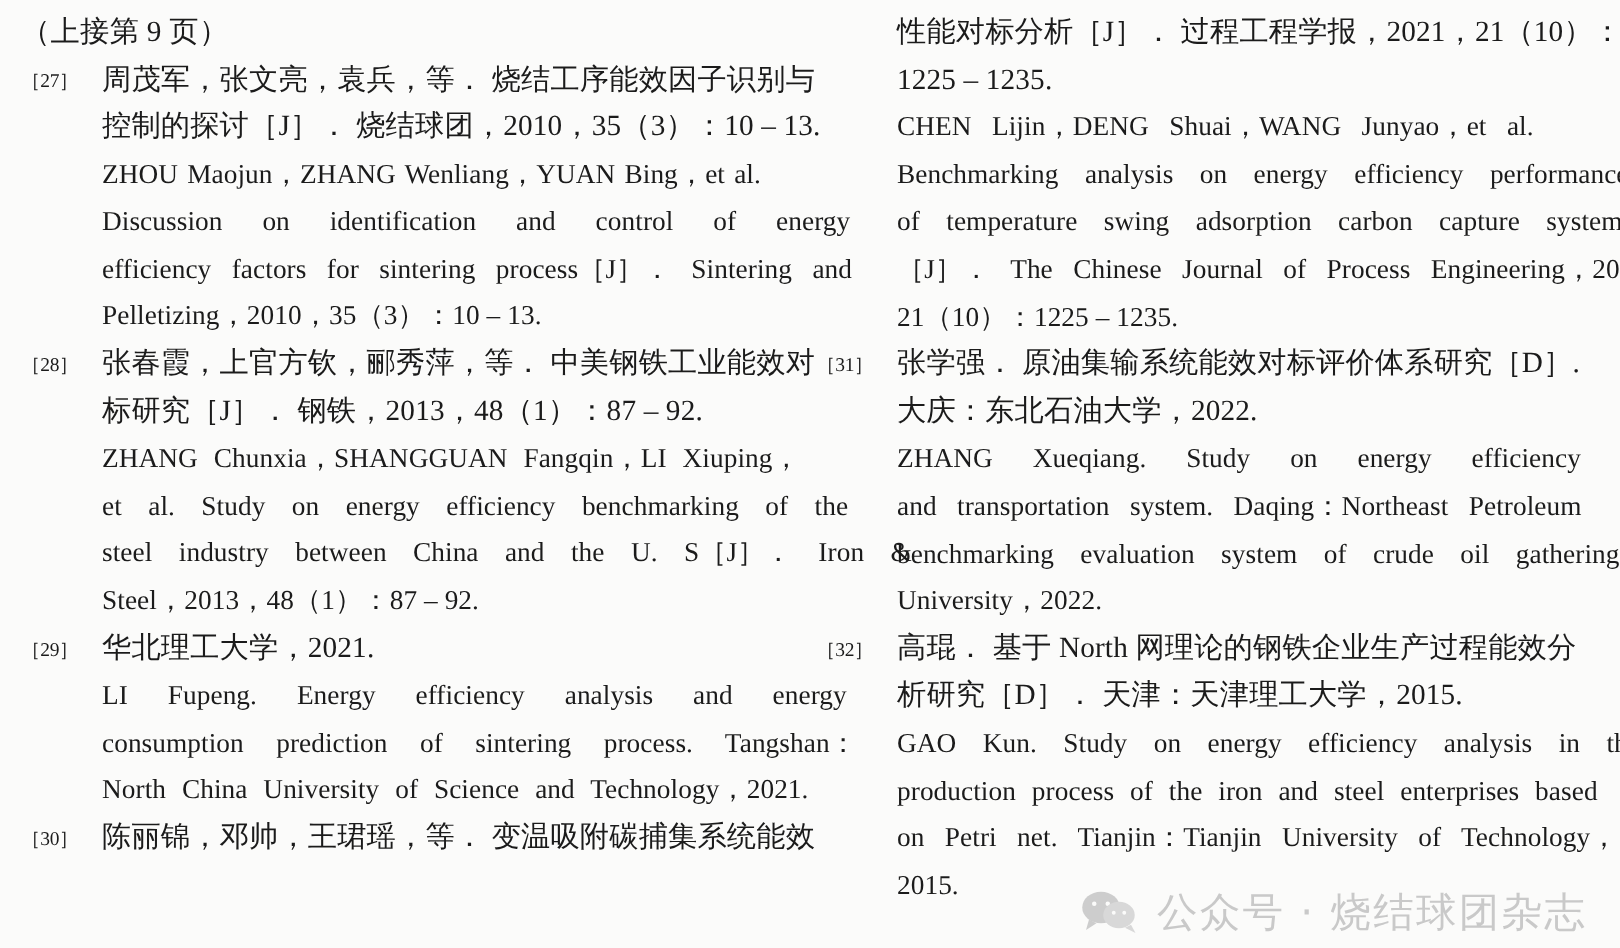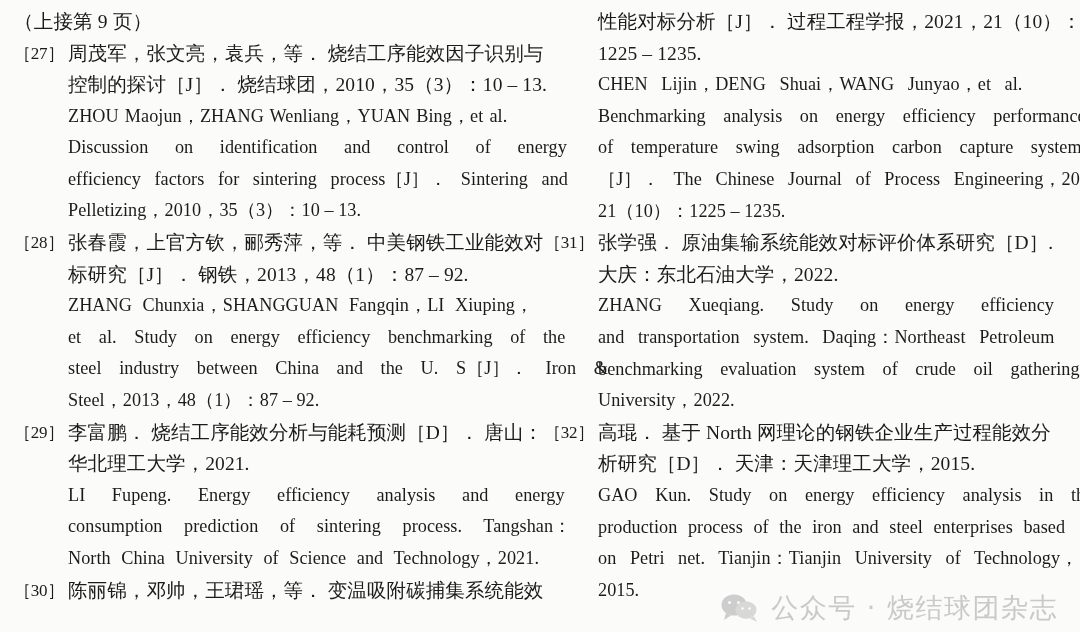--- a/index.html
+++ b/index.html
@@ -39,21 +39,21 @@
   }
 
   
   .ref {
     display: flex;
     align-items: flex-start;
   }
   .ref-num {
     flex: 0 0 auto;
     width: 54px;
-    font-size: 17px;
+    font-size: 13px;
     line-height: 31.6px;
     white-space: nowrap;
     letter-spacing: -0.2px;
   }
   .ref-body {
     flex: 1 1 auto;
     min-width: 0;
   }
   .line {
     font-size: 19px;
@@ -123,21 +123,20 @@
             <div class="line cn">标研究［J］． 钢铁，2013，48（1）：87 – 92.</div>
             <div class="line en j2">ZHANG Chunxia，SHANGGUAN Fangqin，LI Xiuping，</div>
             <div class="line en j4">et al. Study on energy efficiency benchmarking of the</div>
             <div class="line en j4">steel industry between China and the U. S［J］． Iron &amp;</div>
             <div class="line en j0">Steel，2013，48（1）：87 – 92.</div>
           </div>
         </div>
         <div class="ref">
           <div class="ref-num">［29］</div>
           <div class="ref-body">
-            <div class="line cn">李富鹏． 烧结工序能效分析与能耗预测［D］． 唐山：</div>
             <div class="line cn">华北理工大学，2021.</div>
             <div class="line en j6">LI Fupeng. Energy efficiency analysis and energy</div>
             <div class="line en j5">consumption prediction of sintering process. Tangshan：</div>
             <div class="line en j2">North China University of Science and Technology，2021.</div>
           </div>
         </div>
         <div class="ref">
           <div class="ref-num">［30］</div>
           <div class="ref-body">
             <div class="line cn">陈丽锦，邓帅，王珺瑶，等． 变温吸附碳捕集系统能效</div>

